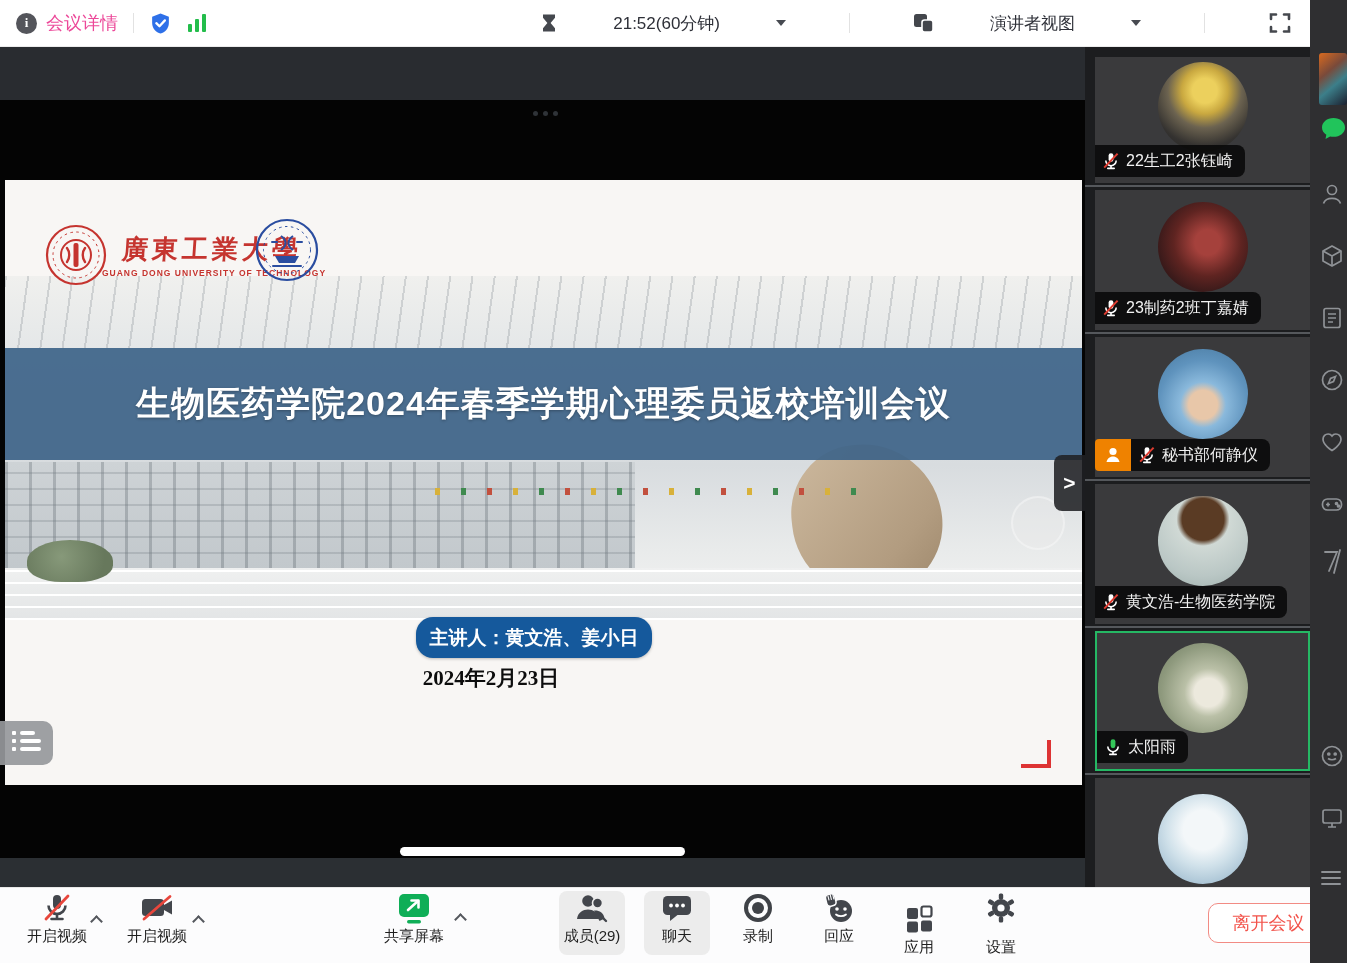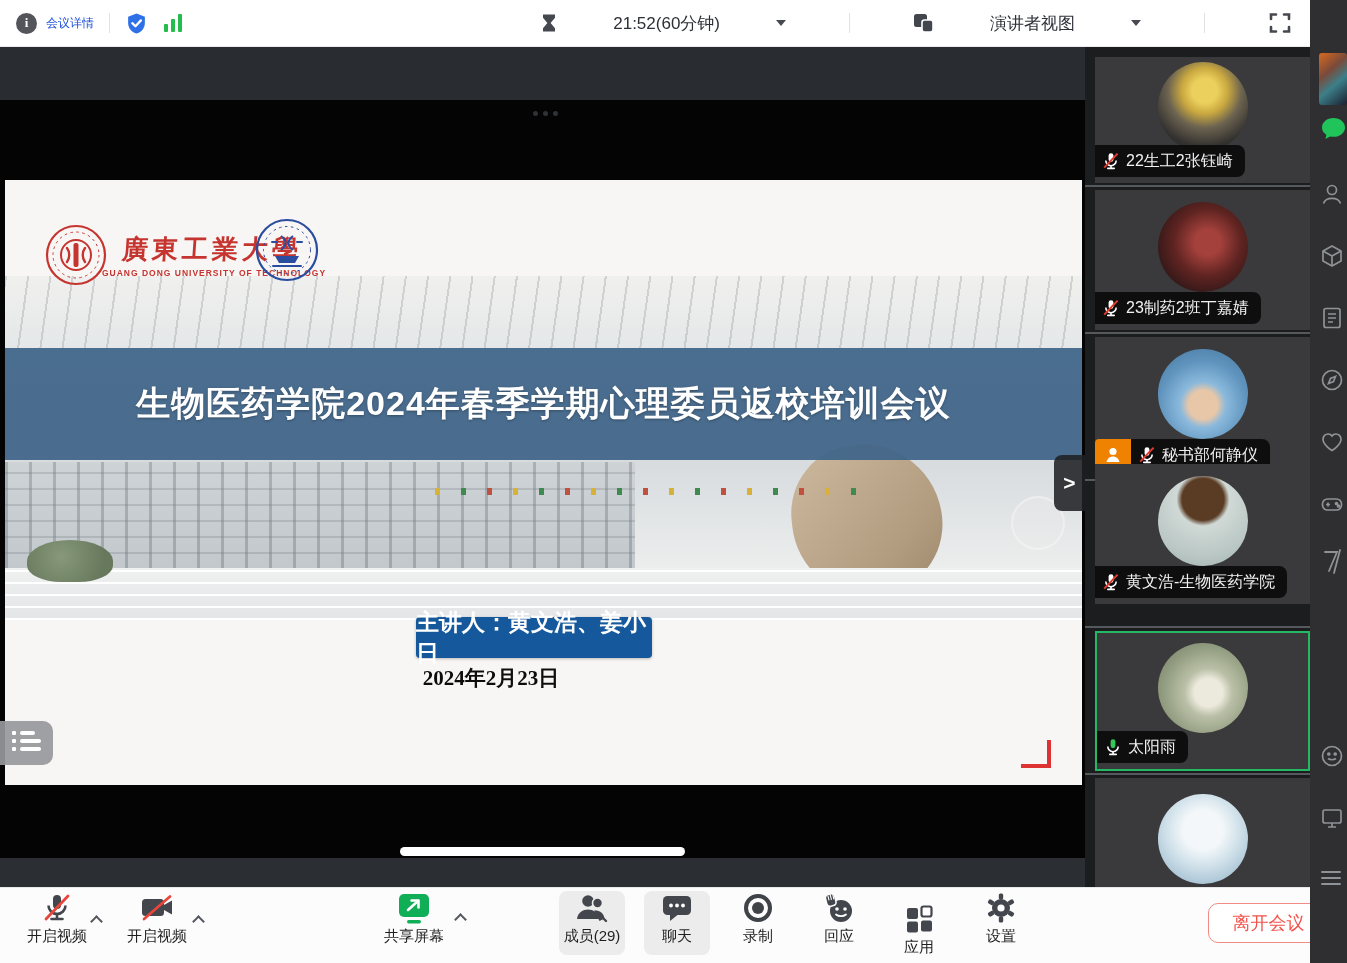--- a/index.html
+++ b/index.html
@@ -8,21 +8,21 @@
          font-family:"Liberation Sans",sans-serif; background:#000; cursor:default; }
 
   
   .topbar { position:absolute; left:0; top:0; width:1310px; height:47px; background:#fff;
             display:flex; align-items:center; padding:0 18px 0 16px; border-bottom:1px solid #ececec; z-index:6; }
   .tb-left { display:flex; align-items:center; }
   .tb-right { margin-left:auto; display:flex; align-items:center;gap:48px; }
   .info-ic { width:21px; height:21px; border-radius:50%; background:#54555b; color:#fff;
              font-size:13px; font-weight:bold; display:flex; align-items:center; justify-content:center;
              font-family:"Liberation Serif",serif; }
-  .tb-text { font-size:12px; color:#1d4ed8; margin-left:9px; }
+  .tb-text { font-size:18px; color:#ec4899; margin-left:9px; }
   .tb-div { width:1px; height:20px; background:#e2e2e2; margin:0 15px; }
   .sigbars { display:flex; align-items:flex-end; height:18px; margin-left:4px; }
   .sigbars span { width:4px; background:#23bd4b; border-radius:1px; margin-right:3px; }
   .caret-down { width:0; height:0; border-left:5px solid transparent; border-right:5px solid transparent;
                 border-top:6px solid #474a51; margin-left:8px; }
   .tb-icon { display:flex; align-items:center; }
   .tb-label { font-size:17px; color:#2e3038; margin-left:8px; }
 
   
   .main-strip-top { position:absolute; left:0; top:47px; width:1085px; height:53px; background:#292c30; }
@@ -56,22 +56,22 @@
            background:repeating-linear-gradient(90deg,#d8b13a 0 5px,transparent 5px 26px,#3f8a4f 26px 31px,transparent 31px 52px,#c2503e 52px 57px,transparent 57px 78px); }
   .steps { position:absolute; left:0; bottom:0; width:100%; height:52px;
            background:linear-gradient(#eff0f0,#e3e5e6),
            repeating-linear-gradient(0deg,#fff 0 2px,transparent 2px 12px); background-blend-mode:screen; }
   .bush { position:absolute; left:22px; bottom:38px; width:86px; height:42px; border-radius:50% 50% 40% 40%;
           background:radial-gradient(circle at 40% 40%, #87997a, #67785c 75%); }
   .band { position:absolute; left:0; top:168px; width:100%; height:112px; background:rgba(62,100,137,0.93);
           display:flex; align-items:center; justify-content:center; }
   .band-title { color:#fff; font-size:34px; font-weight:bold; letter-spacing:1px; text-shadow:0 1px 3px rgba(0,0,0,.3); white-space:nowrap; }
   .pres-pill { position:absolute; left:411px; top:437px; width:236px; height:41px; background:#15599c;
-               border-radius:4px; display:flex; align-items:center; justify-content:center;
-               color:#fff; font-size:23px; font-weight:bold; box-shadow:0 1px 3px rgba(0,0,0,.25); }
+               border-radius:17px; display:flex; align-items:center; justify-content:center;
+               color:#fff; font-size:19px; font-weight:bold; box-shadow:0 1px 3px rgba(0,0,0,.25); }
   .slide-date { position:absolute; left:368px; top:484px; width:236px; text-align:center;
                 font-family:"Liberation Serif",serif; font-weight:bold; font-size:21px; color:#0d0d0d; }
   .red-corner { position:absolute; left:1016px; top:560px; width:30px; height:28px; }
   .red-corner .v { position:absolute; right:0; top:0; width:4px; height:28px; background:#d33; }
   .red-corner .h { position:absolute; right:0; bottom:0; width:30px; height:4px; background:#d33; }
 
   .list-btn { position:absolute; left:-14px; top:721px; width:67px; height:44px; border-radius:10px;
               background:rgba(150,152,155,.92); z-index:3; }
   .list-glyph { position:absolute; left:26px; top:10px; }
   .list-glyph .row { display:flex; align-items:center; margin-bottom:4px; }
@@ -299,21 +299,21 @@
               <path d="M3.8 8.5a5.2 5.2 0 0 0 10.4 0" stroke="#fff" stroke-width="1.6" fill="none"></path>
               <path d="M9 13.7v2.5M5.8 16.4h6.4" stroke="#fff" stroke-width="1.6" stroke-linecap="round"></path>
               <line x1="2.2" y1="15.6" x2="15.6" y2="1.6" stroke="#e03c31" stroke-width="2"></line>
             </svg>
           <span class="nm">秘书部何静仪</span>
         </div>
       </div>
     </div>
     <div class="sep" style="top:432px;"></div>
 
-    <div class="tile" style="top:417px;height:140px;">
+    <div class="tile" style="top:437px;height:140px;">
       <div class="avatar av4" style="top:12px;"></div>
       <div class="plate-row">
         <div class="plate">
           <svg width="18" height="18" viewBox="0 0 18 18">
               <rect x="6.6" y="1.2" width="4.8" height="8.6" rx="2.4" fill="#fff"></rect>
               <path d="M3.8 8.5a5.2 5.2 0 0 0 10.4 0" stroke="#fff" stroke-width="1.6" fill="none"></path>
               <path d="M9 13.7v2.5M5.8 16.4h6.4" stroke="#fff" stroke-width="1.6" stroke-linecap="round"></path>
               <line x1="2.2" y1="15.6" x2="15.6" y2="1.6" stroke="#e03c31" stroke-width="2"></line>
             </svg>
           <span class="nm">黄文浩-生物医药学院</span>
@@ -440,21 +440,21 @@
       <svg width="32" height="32" viewBox="0 0 32 32">
           <rect x="4" y="5" width="11" height="11" rx="2" fill="#43464c"></rect>
           <rect x="18.5" y="3.5" width="10" height="10" rx="2" fill="#fff" stroke="#43464c" stroke-width="2.2"></rect>
           <rect x="4" y="18.5" width="11" height="11" rx="2" fill="#43464c"></rect>
           <rect x="18" y="17.5" width="11" height="11" rx="2" fill="#43464c"></rect>
         </svg>
     </span>
     <span class="lb">应用</span>
   </div>
 
-  <div class="tbtn" style="left:1001px;top:891px;z-index:6;">
+  <div class="tbtn" style="left:1001px;top:891px;z-index:6;justify-content:space-between;">
     <span class="ic">
       <svg width="32" height="32" viewBox="0 0 32 32">
           <g fill="#43464c">
             <circle cx="16" cy="16" r="9"></circle>
             <rect x="13.8" y="1.5" width="4.4" height="6" rx="1.5"></rect>
             <rect x="13.8" y="24.5" width="4.4" height="6" rx="1.5"></rect>
             <rect x="13.8" y="1.5" width="4.4" height="6" rx="1.5" transform="rotate(60 16 16)"></rect>
             <rect x="13.8" y="24.5" width="4.4" height="6" rx="1.5" transform="rotate(60 16 16)"></rect>
             <rect x="13.8" y="1.5" width="4.4" height="6" rx="1.5" transform="rotate(120 16 16)"></rect>
             <rect x="13.8" y="24.5" width="4.4" height="6" rx="1.5" transform="rotate(120 16 16)"></rect>

